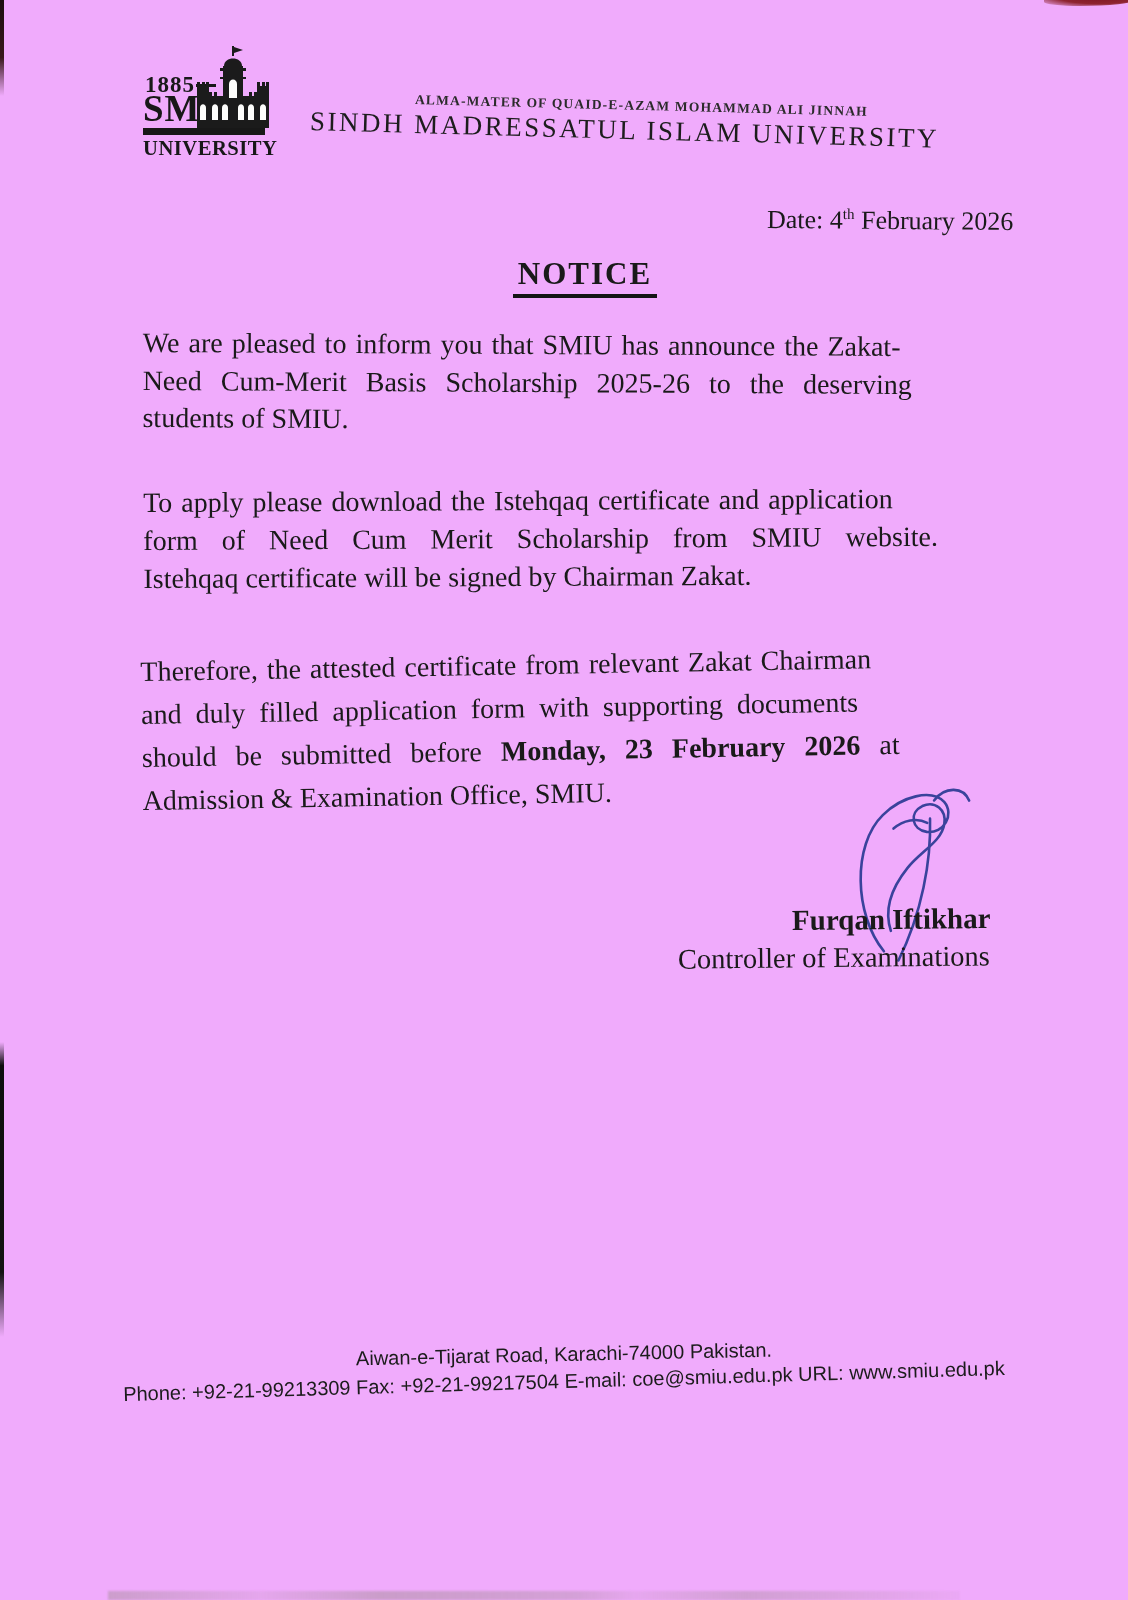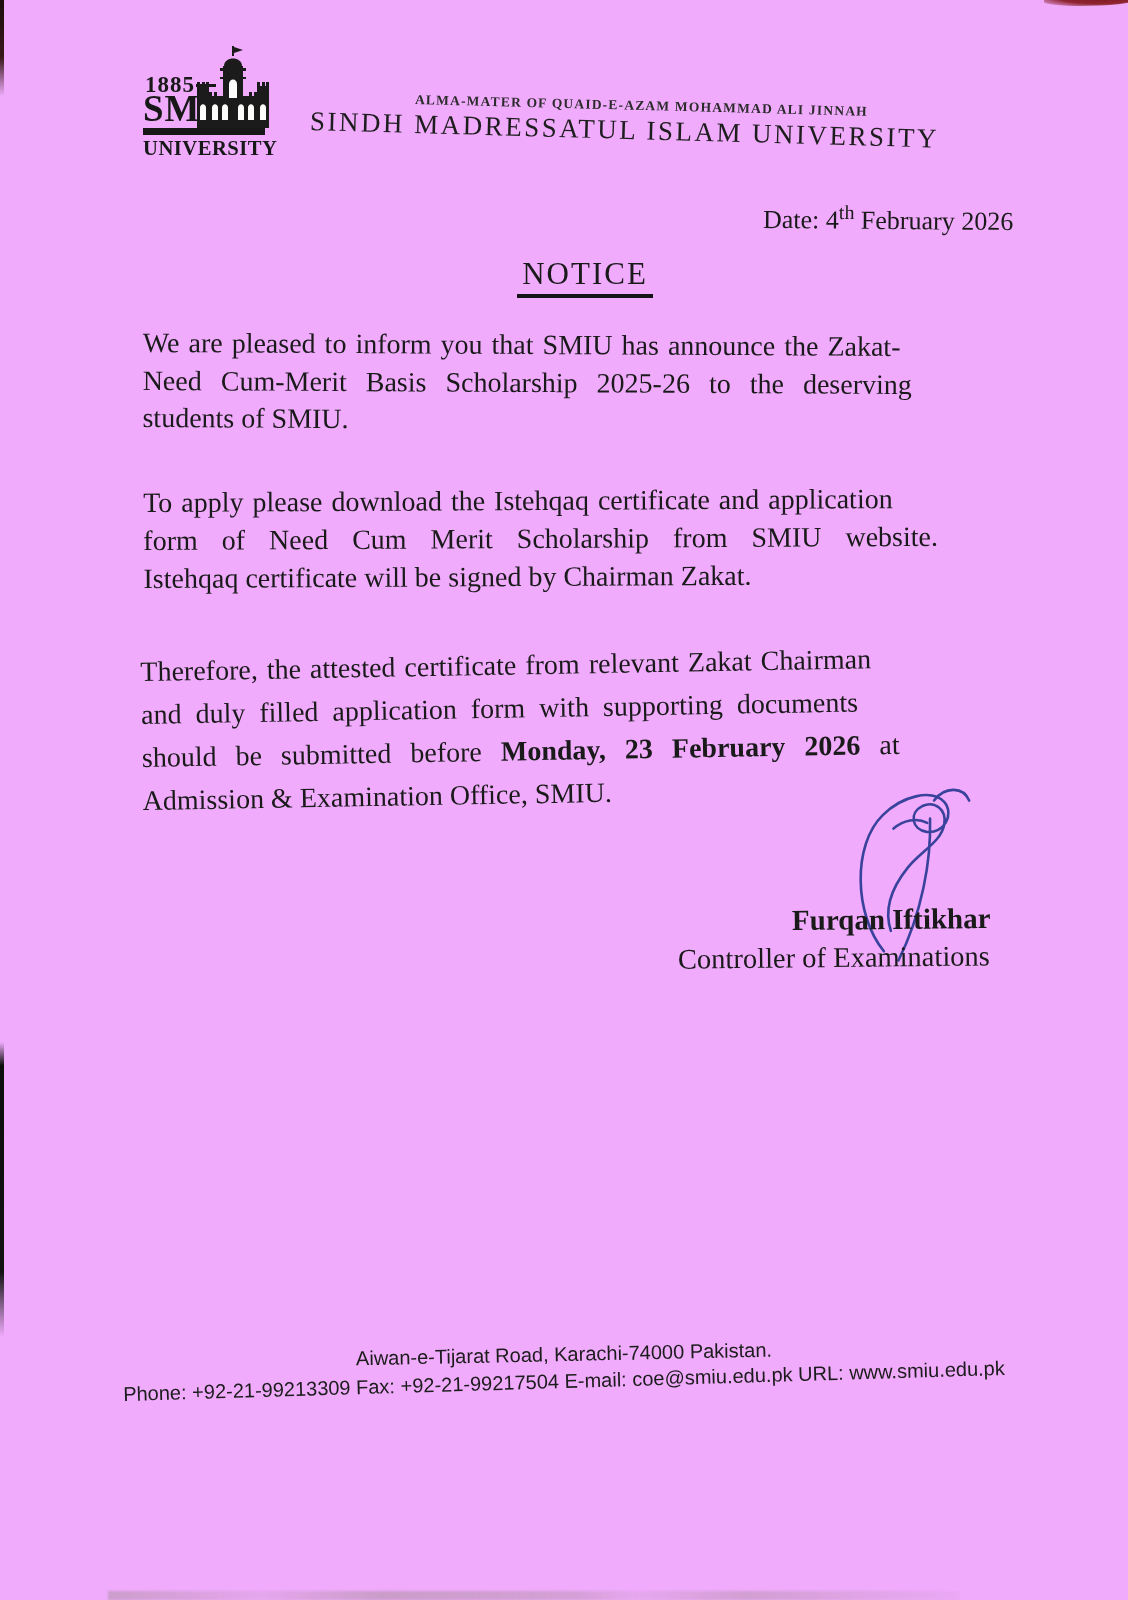--- a/index.html
+++ b/index.html
@@ -25,24 +25,24 @@
   .logo .year-line{position:absolute;left:56px;top:38px;width:20px;height:3px;background:#181818;}
   .logo .acronym{position:absolute;left:3px;top:44px;font-weight:bold;font-size:37px;letter-spacing:1px;line-height:1;}
   .logo .building{position:absolute;left:57px;top:0px;}
   .logo .bar{position:absolute;left:3px;top:82px;width:122px;height:7px;background:#181818;}
   .logo .univ{position:absolute;left:3px;top:90px;font-weight:bold;font-size:21.5px;letter-spacing:.5px;transform:scale(.96,1);transform-origin:left top;}
   
   .motto{position:absolute;left:415px;top:92px;font-size:13.5px;font-weight:bold;letter-spacing:1.2px;color:#2b2b2b;transform:rotate(1.5deg);transform-origin:left center;}
   .uni-name{position:absolute;left:310px;top:106px;font-size:27px;letter-spacing:2.5px;color:#1d1d1d;transform:rotate(1.6deg);transform-origin:left center;}
   
   .date-line{position:absolute;right:115px;top:206px;font-size:26px;transform:rotate(.5deg);}
-  .date-line sup{font-size:20px;vertical-align:super;line-height:0;}
+  .date-line sup{font-size:15px;vertical-align:super;line-height:0;}
   
   .notice-title-wrap{position:absolute;left:0;top:256px;width:100%;text-align:center;transform:translateX(21px);}
-  .notice-title{display:inline-block;font-size:31px;font-weight:normal;letter-spacing:2px;border-bottom:4px solid #141414;padding:0 5px 2px 5px;}
+  .notice-title{display:inline-block;font-size:31px;font-weight:bold;letter-spacing:2px;border-bottom:4px solid #141414;padding:0 5px 2px 5px;}
   
   .para{position:absolute;left:143px;width:856px;font-size:28px;}
   .para .line{white-space:nowrap;}
   .p1{top:324px;line-height:37.5px;transform:rotate(.3deg);transform-origin:left top;}
   .p2{top:484px;line-height:38px;transform:rotate(-.3deg);transform-origin:left top;}
   .p3{top:650px;line-height:43px;transform:rotate(-1deg);transform-origin:left bottom;}
   .ws1{word-spacing:2px;}
   .ws2{word-spacing:7px;}
   .ws3{word-spacing:12px;}
   .ws4{word-spacing:17px;}

